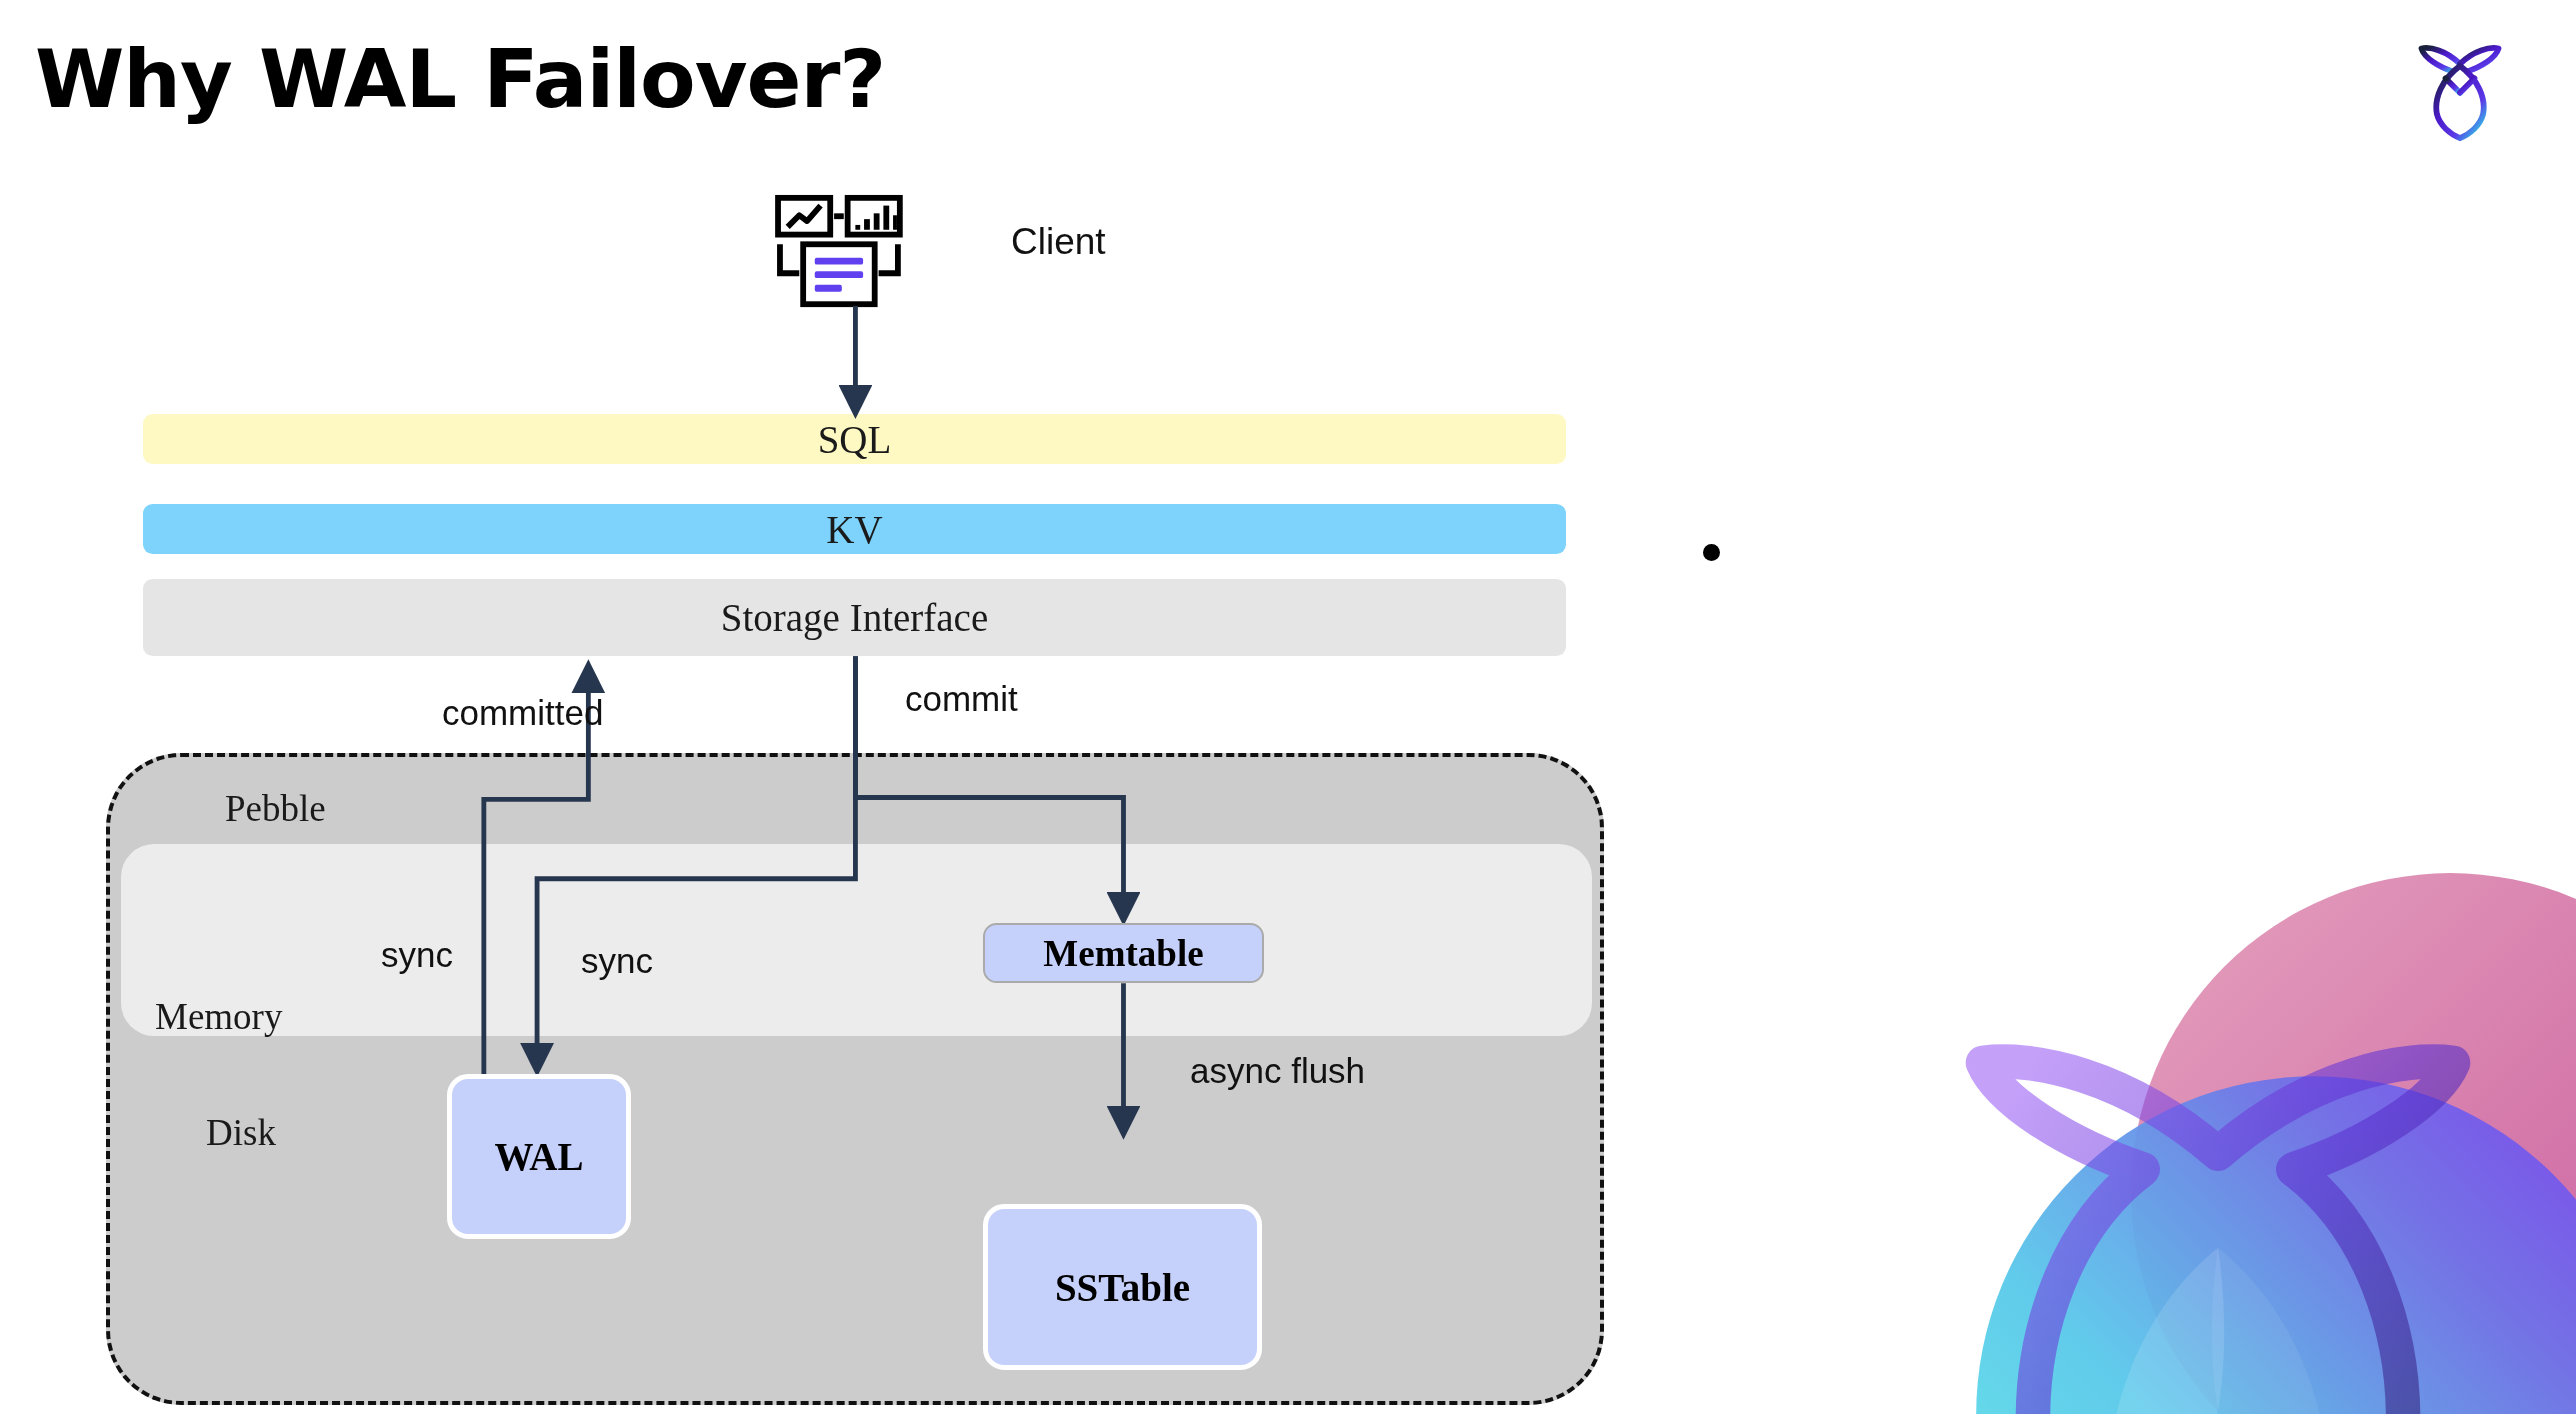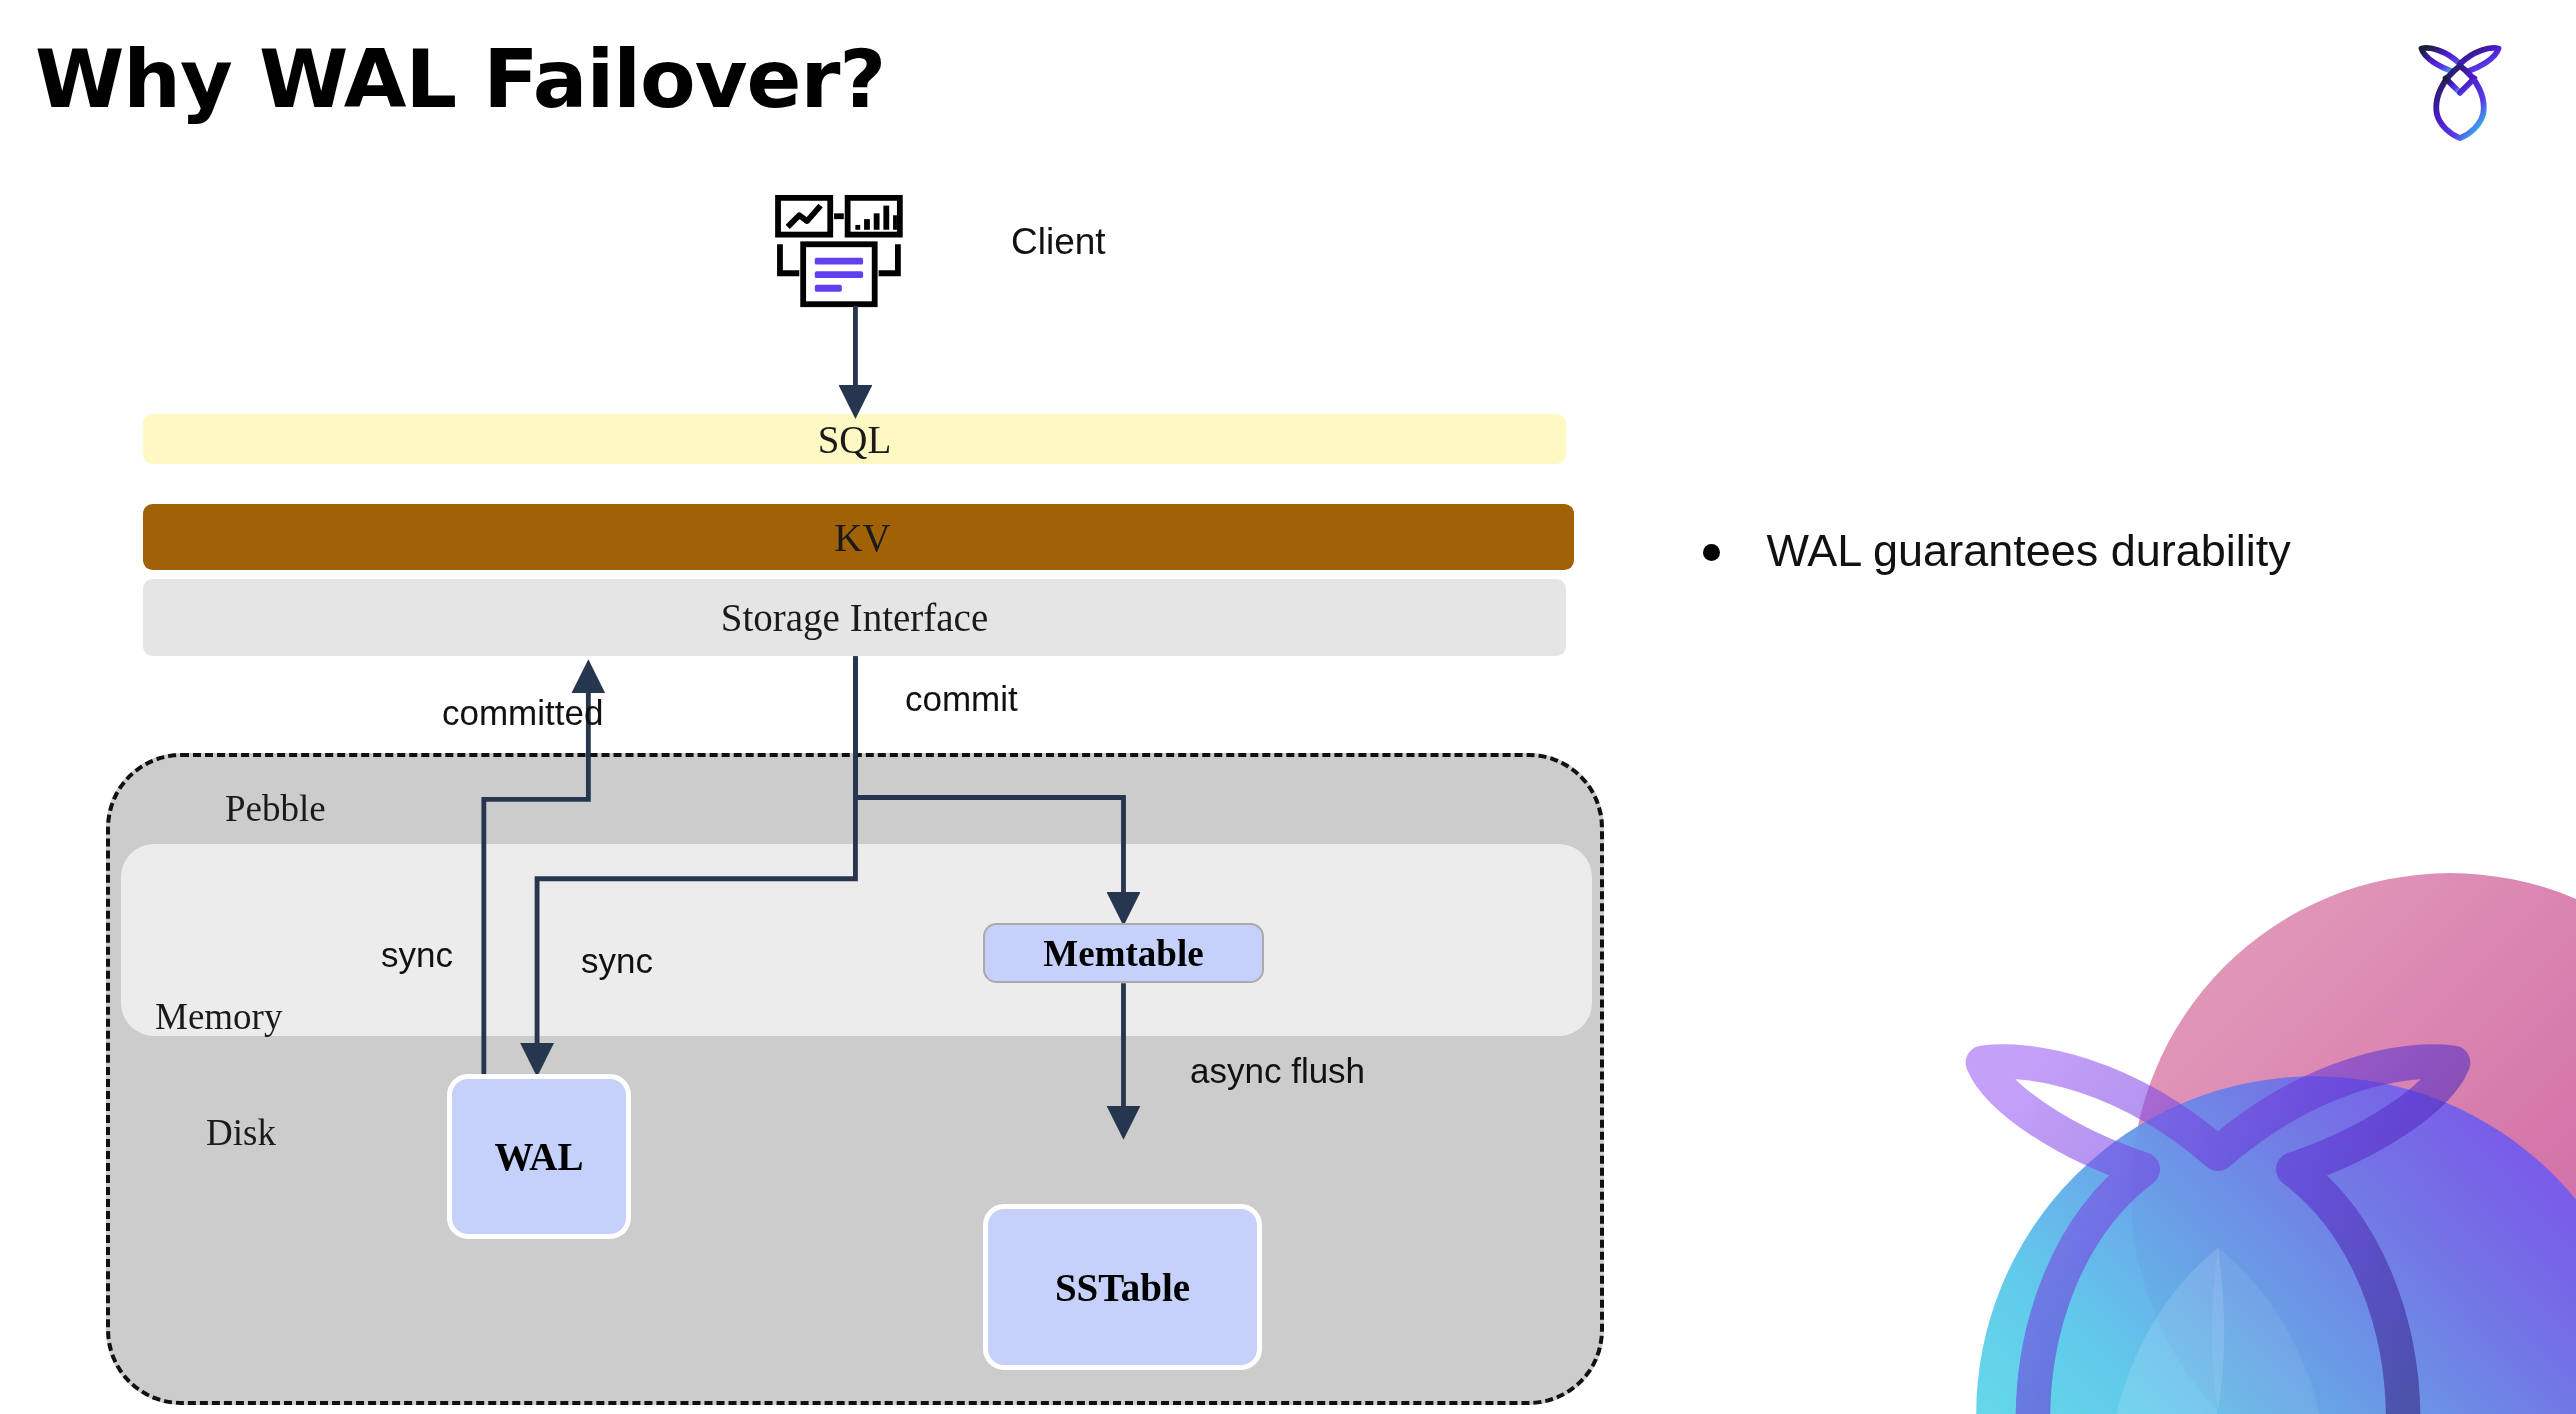--- a/index.html
+++ b/index.html
@@ -34,21 +34,21 @@
 
   
   .bar{
     position:absolute;left:143px;width:1423px;
     border-radius:9.7px;
     display:flex;align-items:center;justify-content:center;
     font-family:"Liberation Serif", serif;
     font-size:39px;color:#1a1a1a;
   }
   .bar-sql{top:414px;height:50px;background:#fef9c3;}
-  .bar-kv{top:504px;height:66px;background:#a16207;padding-left:8px;}
+  .bar-kv{top:504px;height:50px;background:#7dd3fc;}
   .bar-storage{top:579px;height:77px;background:#e5e5e5;}
 
   
   .pebble{
     position:absolute;left:106px;top:753px;width:1498px;height:652px;
     background:#cccccc;border:4.8px dashed #111;border-radius:75px;
     box-sizing:border-box;
   }
   .pebble-label{
     position:absolute;left:225px;top:787px;
@@ -245,18 +245,17 @@
   <div class="flow-label lbl-sync2">sync</div>
   <div class="flow-label lbl-asyncflush">async flush</div>
 
   <div class="node node-memtable">Memtable</div>
   <div class="node node-wal">WAL</div>
   <div class="node node-sstable">SSTable</div>
 
   <div class="bullets">
     <div class="bullet">
       <span class="bullet-dot"></span>
-      <span class="bullet-text">WAL guarantees durability</span>
     </div>
   </div>
 
 </div>
 
 
 </body></html>

